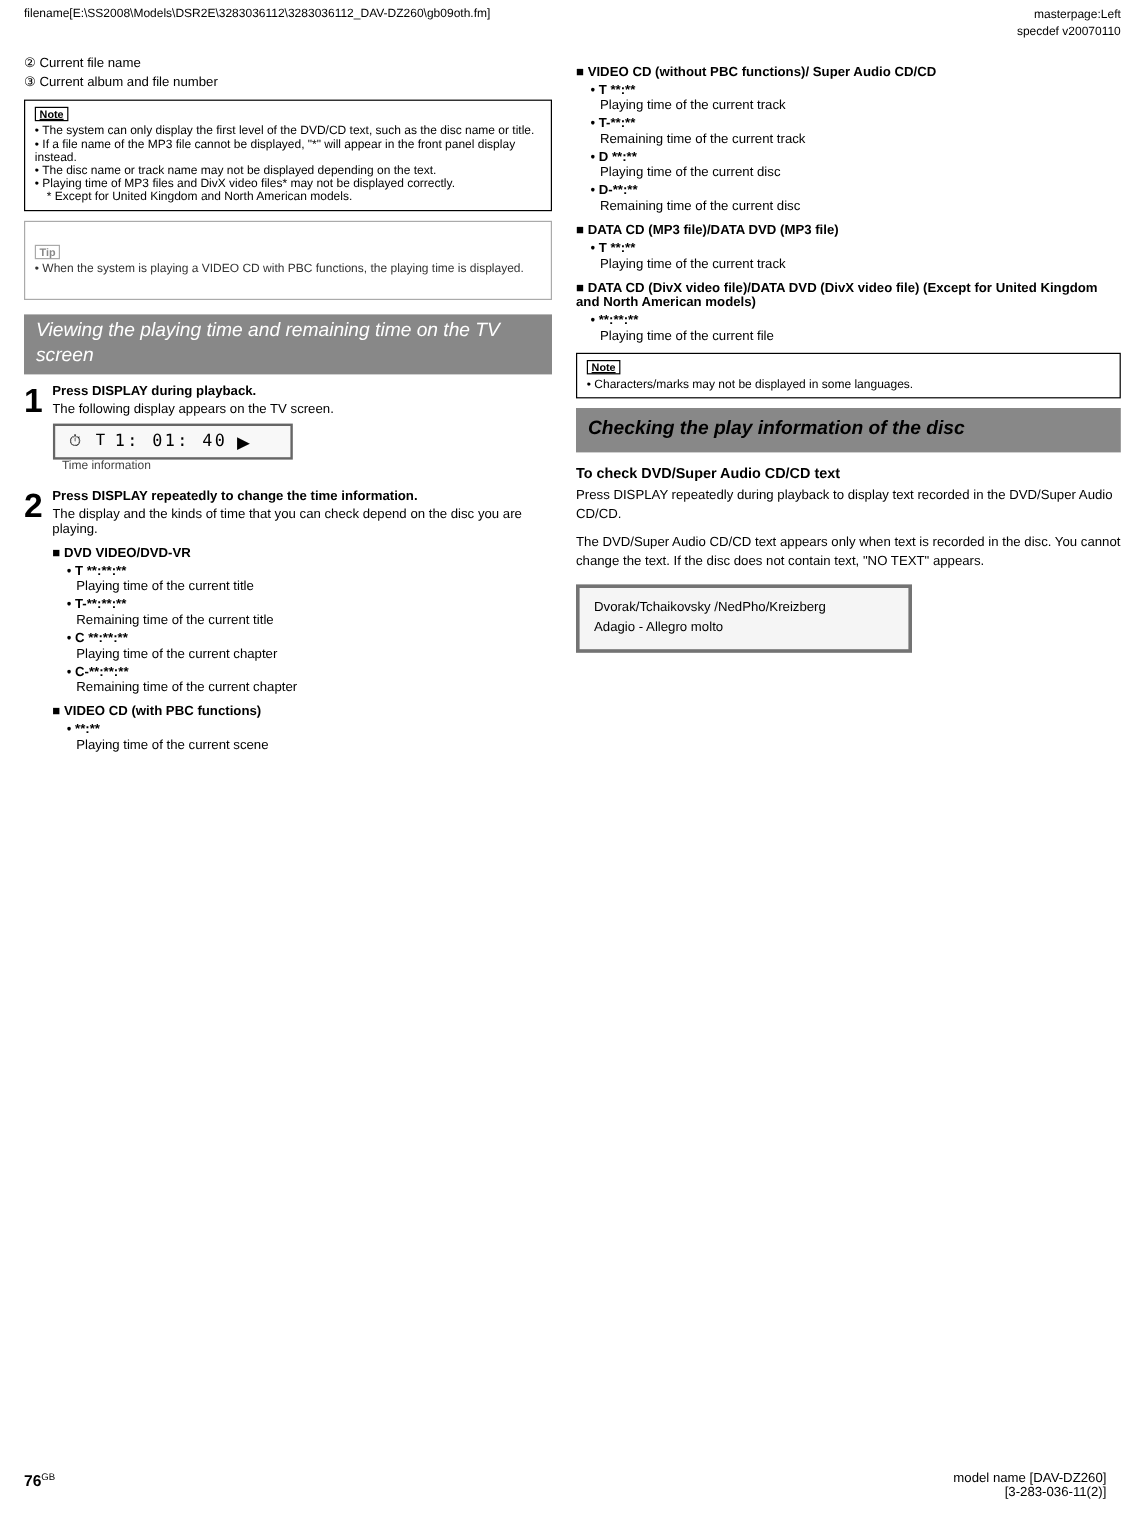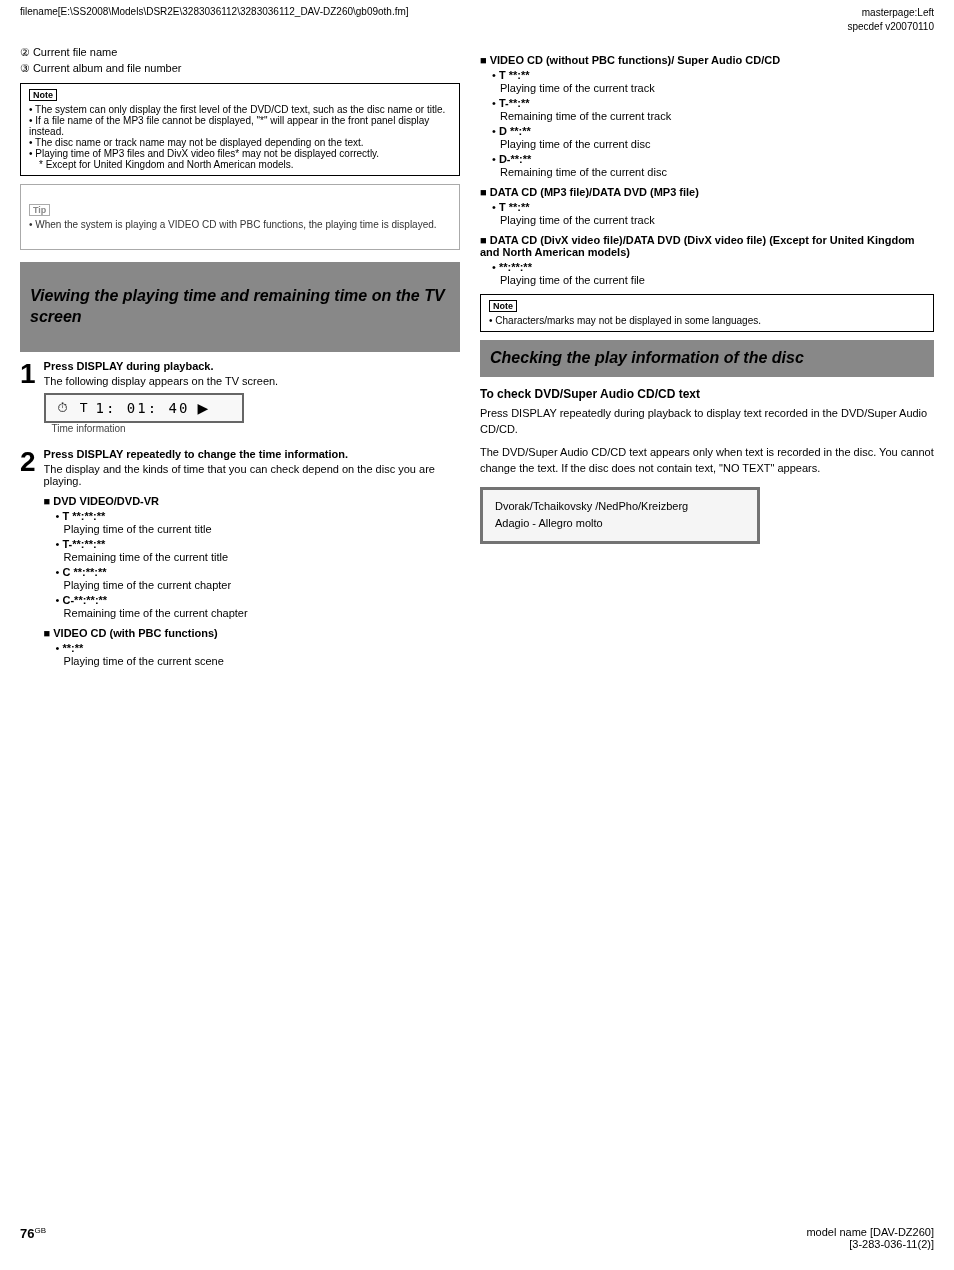--- a/index.html
+++ b/index.html
@@ -47,44 +47,45 @@
       margin: 8px 0;
       font-size: 10px;
     }
     .note-label {
       font-weight: bold;
       font-size: 9px;
       border: 1px solid #000;
       display: inline-block;
       padding: 0 3px;
       margin-bottom: 3px;
+      text-decoration: underline;
     }
     .tip-label {
       font-weight: bold;
       font-size: 9px;
       color: #888;
       border: 1px solid #aaa;
       display: inline-block;
       padding: 0 3px;
       margin-bottom: 3px;
     }
     .tip-box {
       border: 1px solid #aaa;
       padding: 19px 8px;
       margin: 8px 0;
       font-size: 10px;
       color: #333;
     }
     .section-header {
       background: #888;
-      color: #000000;
+      color: #ffffff;
       font-size: 16px;
-      font-weight: bold;
+      font-weight: normal;
       font-style: italic;
-      padding: 24px 10px;
+      padding: 4px 10px;
       margin: 12px 0 8px 0;
       line-height: 1.3;
     }
     .step-number {
       font-size: 28px;
       font-weight: bold;
       float: left;
       margin-right: 8px;
       line-height: 1;
     }
@@ -151,21 +152,21 @@
       margin: 10px 0;
       background: #f5f5f5;
       max-width: 280px;
       font-size: 11px;
       line-height: 1.6;
     }
     .page-footer {
       position: absolute;
       bottom: 20px;
       left: 0;
-      right: 0;
+      right: 12px;
       display: flex;
       justify-content: space-between;
       padding: 0 20px;
       font-size: 11px;
     }
     .page-number {
       font-weight: bold;
       font-size: 13px;
     }
     .gb-sup {

